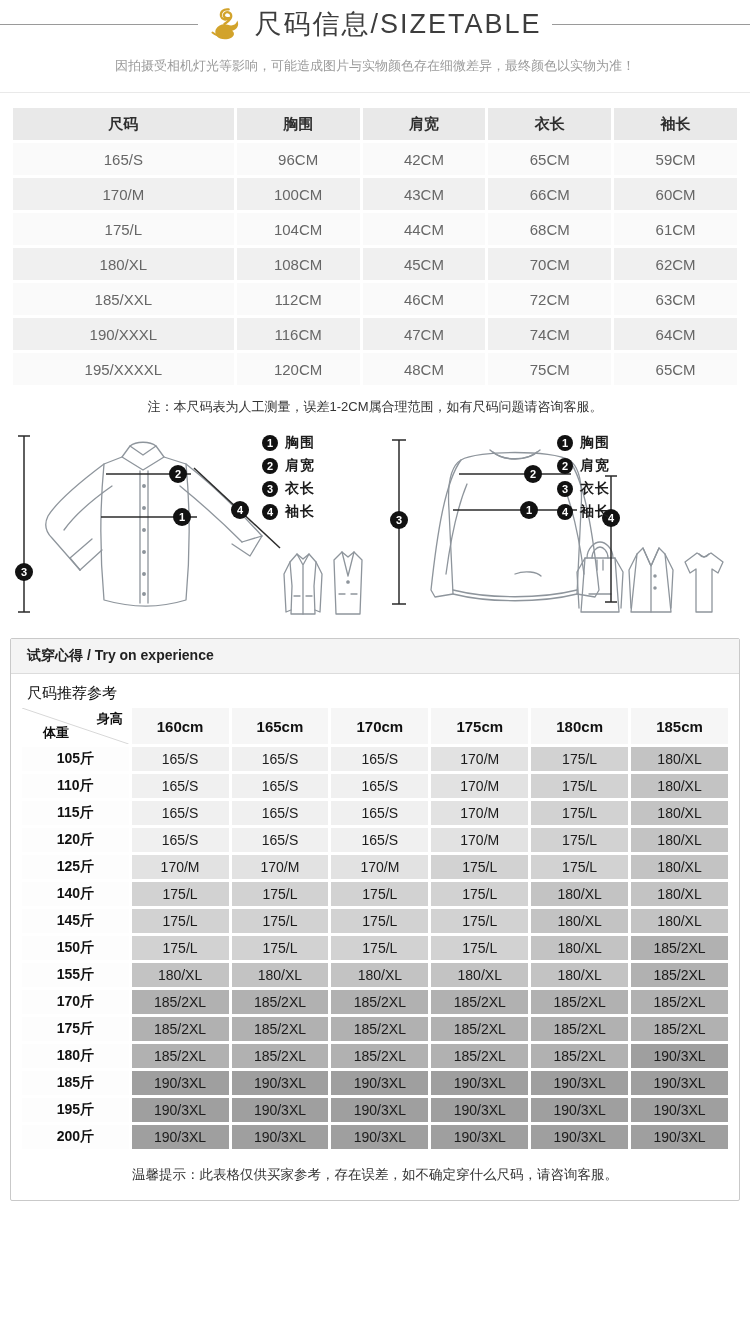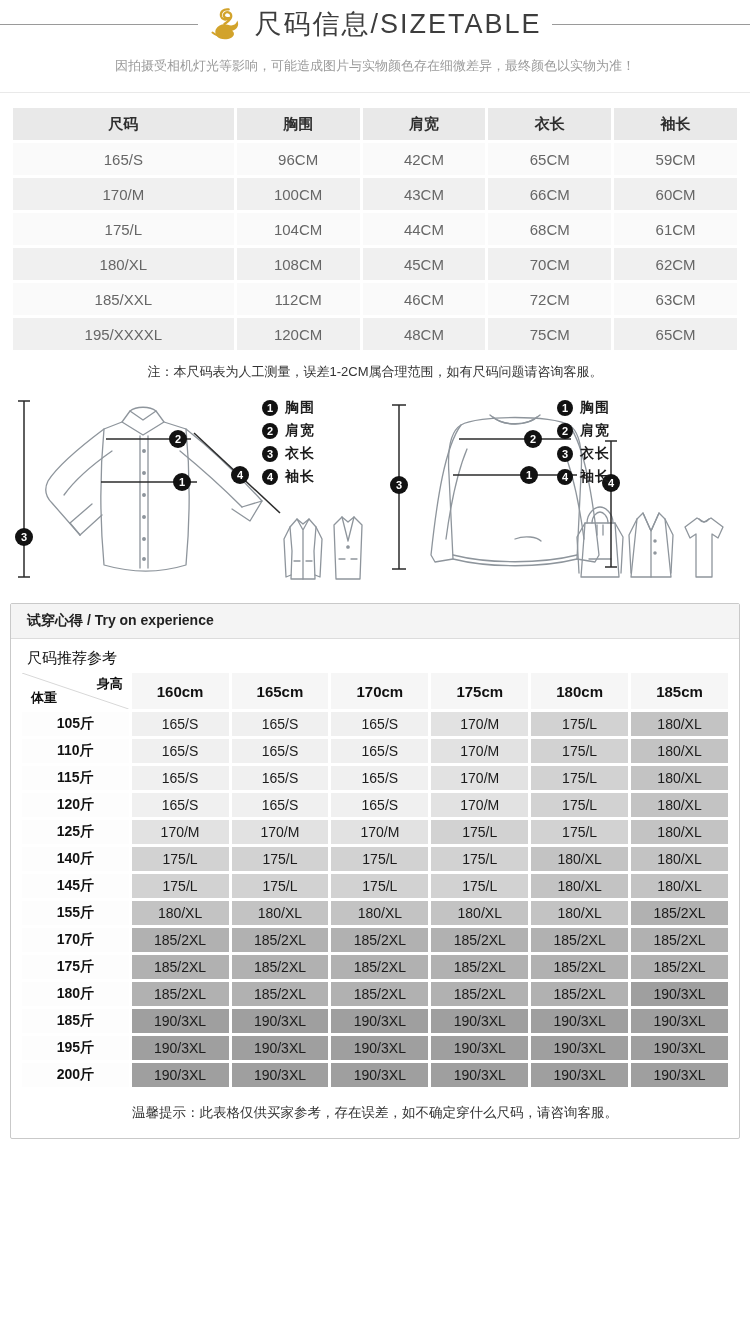--- a/index.html
+++ b/index.html
@@ -34,21 +34,21 @@
   .mnum{fill:#fff;font-size:11px;font-weight:bold;text-anchor:middle;font-family:"Liberation Sans",sans-serif;}
   
   .tryon{margin:10px;border:1px solid #c9c9c9;border-radius:2px;}
   .tryon-title{background:#f4f4f4;border-bottom:1px solid #dcdcdc;font-size:14px;font-weight:bold;color:#222;padding:8px 16px;}
   .tryon-subtitle{font-size:15px;color:#111;padding:10px 16px 2px;}
   table.matrix{width:calc(100% - 16px);margin:0 8px 2px;border-collapse:separate;border-spacing:3px;table-layout:fixed;}
   table.matrix col.w{width:15.5%;}
   .corner-cell{position:relative;height:34px;font-weight:bold;font-size:13px;color:#111;background:#fff;}
   .corner-cell svg{position:absolute;inset:0;width:100%;height:100%;}
   .corner-top{position:absolute;top:2px;right:6px;}
-  .corner-bottom{position:absolute;bottom:2px;left:9px;}
+  .corner-bottom{position:absolute;bottom:2px;left:21px;}
   .h-cell{background:#f6f6f6;color:#111;font-size:15px;font-weight:bold;height:32px;}
   .w-cell{background:#fdfdfd;color:#111;font-size:14px;font-weight:bold;height:22px;text-align:center;}
   .m-cell{font-size:14px;color:#1b1b1b;text-align:center;height:22px;}
   .tryon-tip{text-align:center;font-size:13.5px;color:#333;padding:12px 0 16px;}
 </style>
 </head>
 <body>
 
 <div class="page-header">
   <div class="hr-line"></div>
@@ -110,20 +110,27 @@
         <td>45CM</td>
         <td>70CM</td>
         <td>62CM</td>
       </tr>
       <tr>
         <td>185/XXL</td>
         <td>112CM</td>
         <td>46CM</td>
         <td>72CM</td>
         <td>63CM</td>
+      </tr>
+      <tr>
+        <td>190/XXXL</td>
+        <td>116CM</td>
+        <td>47CM</td>
+        <td>74CM</td>
+        <td>64CM</td>
       </tr>
       <tr>
         <td>195/XXXXL</td>
         <td>120CM</td>
         <td>48CM</td>
         <td>75CM</td>
         <td>65CM</td>
       </tr>
     </tbody>
 </table>
@@ -371,20 +378,29 @@
         <tr>
           <th class="w-cell">145斤</th>
           <td class="m-cell" style="background: rgb(210, 210, 210);">175/L</td>
           <td class="m-cell" style="background: rgb(210, 210, 210);">175/L</td>
           <td class="m-cell" style="background: rgb(210, 210, 210);">175/L</td>
           <td class="m-cell" style="background: rgb(210, 210, 210);">175/L</td>
           <td class="m-cell" style="background: rgb(195, 195, 195);">180/XL</td>
           <td class="m-cell" style="background: rgb(195, 195, 195);">180/XL</td>
         </tr>
         <tr>
+          <th class="w-cell">150斤</th>
+          <td class="m-cell" style="background: rgb(210, 210, 210);">175/L</td>
+          <td class="m-cell" style="background: rgb(210, 210, 210);">175/L</td>
+          <td class="m-cell" style="background: rgb(210, 210, 210);">175/L</td>
+          <td class="m-cell" style="background: rgb(210, 210, 210);">175/L</td>
+          <td class="m-cell" style="background: rgb(195, 195, 195);">180/XL</td>
+          <td class="m-cell" style="background: rgb(177, 177, 177);">185/2XL</td>
+        </tr>
+        <tr>
           <th class="w-cell">155斤</th>
           <td class="m-cell" style="background: rgb(195, 195, 195);">180/XL</td>
           <td class="m-cell" style="background: rgb(195, 195, 195);">180/XL</td>
           <td class="m-cell" style="background: rgb(195, 195, 195);">180/XL</td>
           <td class="m-cell" style="background: rgb(195, 195, 195);">180/XL</td>
           <td class="m-cell" style="background: rgb(195, 195, 195);">180/XL</td>
           <td class="m-cell" style="background: rgb(177, 177, 177);">185/2XL</td>
         </tr>
         <tr>
           <th class="w-cell">170斤</th>

